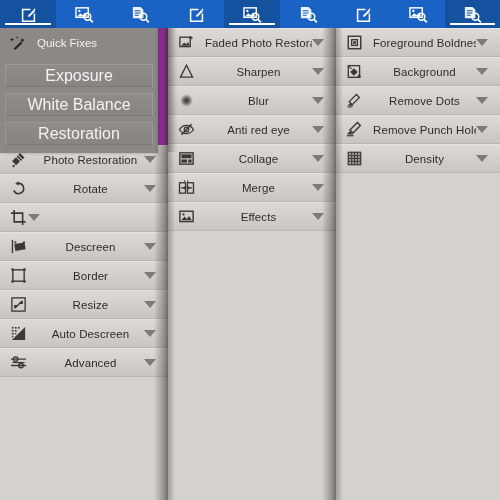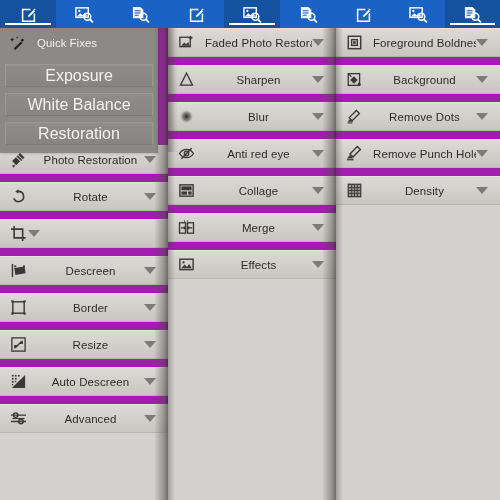--- a/index.html
+++ b/index.html
@@ -77,21 +77,21 @@
   .row {
     height: 29px;
     display: flex;
     align-items: center;
     background: linear-gradient(to bottom, #dcd9d6 0%, #d2cfcb 55%, #c9c6c2 100%);
     border-top: 1px solid #e6e3e0;
     border-bottom: 1px solid #b9b6b2;
     padding: 0 6px 0 8px;
     position: relative;
   }
-  .row + .row { border-top: 1px solid #e4e1de; margin-top: 8px; }
+  .row + .row { border-top: 1px solid #e4e1de; }
   .row-ico {
     width: 20px; height: 20px;
     flex: 0 0 20px;
     display: flex; align-items: center; justify-content: center;
     color: #3b3937;
   }
   .row-label {
     flex: 1 1 auto;
     font-size: 11.5px;
     color: #2e2c2a;

